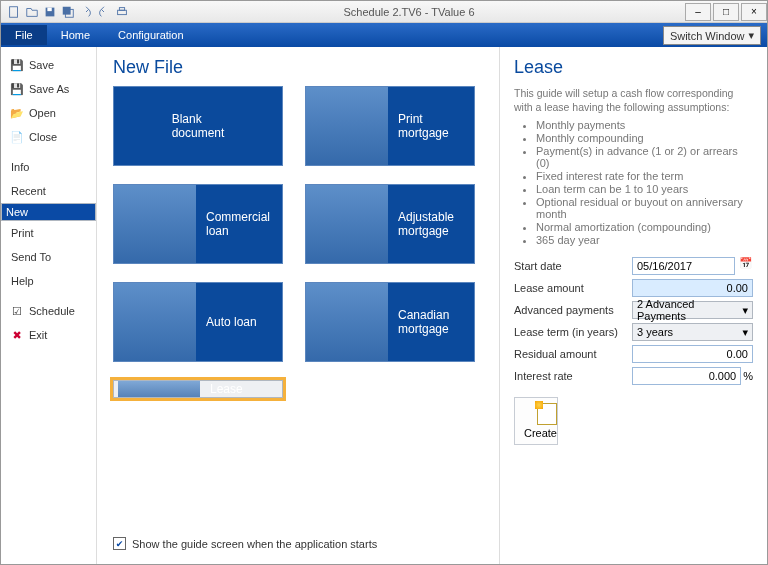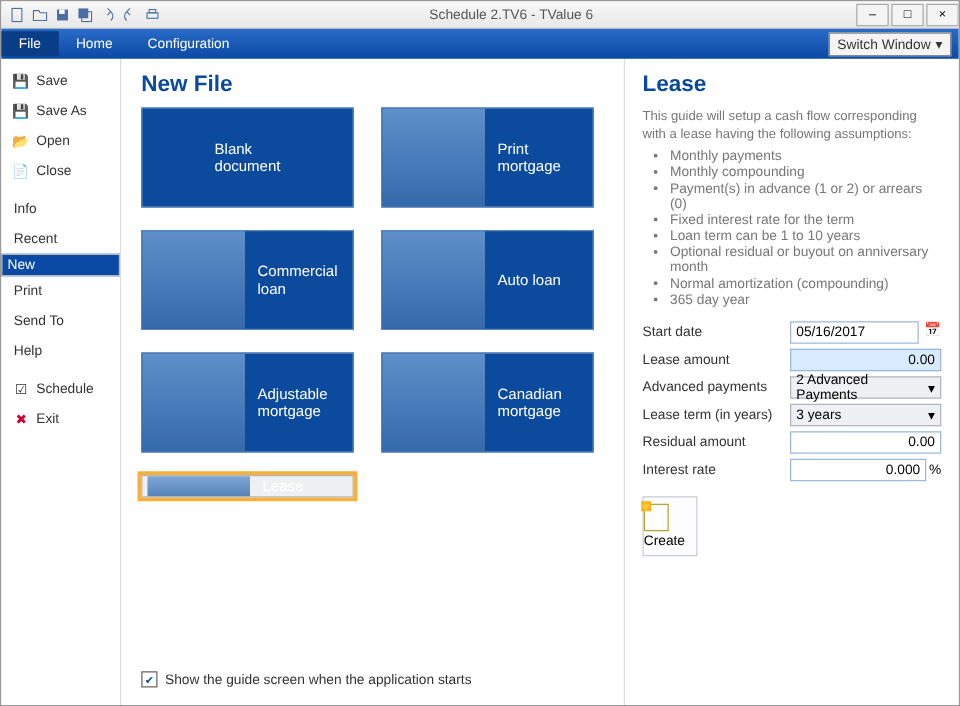--- a/index.html
+++ b/index.html
@@ -14,42 +14,42 @@
 .ribbon-tab{padding:4px 14px;cursor:pointer}
 .ribbon-tab.file{background:#0a3d87}
 .switch-win{position:absolute;right:6px;background:#f4f4f4;color:#333;border:1px solid #888;padding:2px 6px;font-size:10px;display:flex;align-items:flex-end;gap:4px}
 .body{display:flex;height:calc(100% - 46px)}
 .sidebar{width:96px;background:#fff;border-right:1px solid #ddd;padding-top:6px}
 .sb-item{padding:6px 10px;display:flex;align-items:center;gap:6px;color:#333;cursor:pointer}
 .sb-item.sel{background:#0a4aa5;color:#fff}
 .sb-ic{width:12px;height:12px;display:inline-flex;align-items:center;justify-content:center}
 .main{flex:1;display:flex;background:#fff}
 .center{flex:1;padding:10px 16px 6px 16px;display:flex;flex-direction:column}
-.h1{font-size:18px;font-weight:700;color:#094a9e;margin-bottom:8px}
+.h1{font-size:18px;font-weight:400;color:#094a9e;margin-bottom:8px}
 .grid{display:grid;grid-template-columns:170px 170px;gap:18px 22px;align-content:start}
 .tile{height:80px;background:#0b4a9c;color:#fff;border:1px solid #5b86be;display:flex;align-items:center;cursor:pointer;position:relative}
 .tile.sel{outline:3px solid #f5b13c;outline-offset:0}
 .tile-img{width:82px;height:100%;background:linear-gradient(#6c9bd1,#3c6fad);opacity:.85}
 .tile-label{flex:1;padding:0 10px;font-size:12px;line-height:1.2}
 .tile.blank{justify-content:center}
 .tile.blank .tile-label{flex:0;text-align:left}
 .footer{margin-top:auto;padding:8px 0;display:flex;align-items:center;gap:6px;color:#333}
 .chk{width:13px;height:13px;border:1px solid #666;display:inline-flex;align-items:center;justify-content:center;font-size:9px;color:#0a4aa5}
 .right{width:268px;border-left:1px solid #ddd;padding:10px 14px;display:flex;flex-direction:column}
 .desc{color:#777;font-size:10.5px;line-height:1.35;margin-bottom:4px}
 .bullets{color:#777;font-size:10.5px;padding-left:22px;margin-bottom:10px}
 .bullets li{margin:1px 0}
 .form-row{display:flex;align-items:center;margin-bottom:4px}
 .form-row label{width:118px;color:#333}
 .form-row .ctl{flex:1}
 .txt{width:100%;height:18px;border:1px solid #9cb9db;padding:0 4px;text-align:right;background:#fff}
 .txt.hl{background:#d9ecff}
 .sel{width:100%;height:18px;border:1px solid #b0b7c0;background:#eef0f3;padding:0 4px;display:flex;align-items:center;justify-content:space-between}
 .cal-ic{width:16px;height:14px;margin-left:4px;color:#1d6fd1}
-.create{margin-top:8px;width:44px;height:48px;border:1px solid #c7ccd4;background:#fdfdfd;display:flex;flex-direction:column;align-items:flex-start;justify-content:center;gap:2px;cursor:pointer}
+.create{margin-top:8px;width:44px;height:48px;border:1px solid #c7ccd4;background:#fdfdfd;display:flex;flex-direction:column;align-items:flex-end;justify-content:center;gap:2px;cursor:pointer}
 .create-ic{width:20px;height:22px;border:1px solid #c0a030;background:#fff;position:relative}
 .create-ic::before{content:"";position:absolute;left:-3px;top:-3px;width:8px;height:8px;background:radial-gradient(#ffd24a,#f5a400)}
 .pct{margin-left:2px}
 svg{width:100%;height:100%}
 </style>
 </head>
 <body>
 
 <div class="titlebar">
   <div class="titlebar-icons">
@@ -170,25 +170,25 @@
         <div class="tile">
             <div class="tile-img"></div>
             <div class="tile-label">Print mortgage</div>
           </div>
         <div class="tile">
             <div class="tile-img"></div>
             <div class="tile-label">Commercial loan</div>
           </div>
         <div class="tile">
             <div class="tile-img"></div>
+            <div class="tile-label">Adjustable mortgage</div>
+          </div>
+        <div class="tile">
+            <div class="tile-img"></div>
             <div class="tile-label">Auto loan</div>
-          </div>
-        <div class="tile">
-            <div class="tile-img"></div>
-            <div class="tile-label">Adjustable mortgage</div>
           </div>
         <div class="tile">
             <div class="tile-img"></div>
             <div class="tile-label">Canadian mortgage</div>
           </div>
         <div class="tile sel">
             <div class="tile-img"></div>
             <div class="tile-label">Lease</div>
           </div>
       </div>

